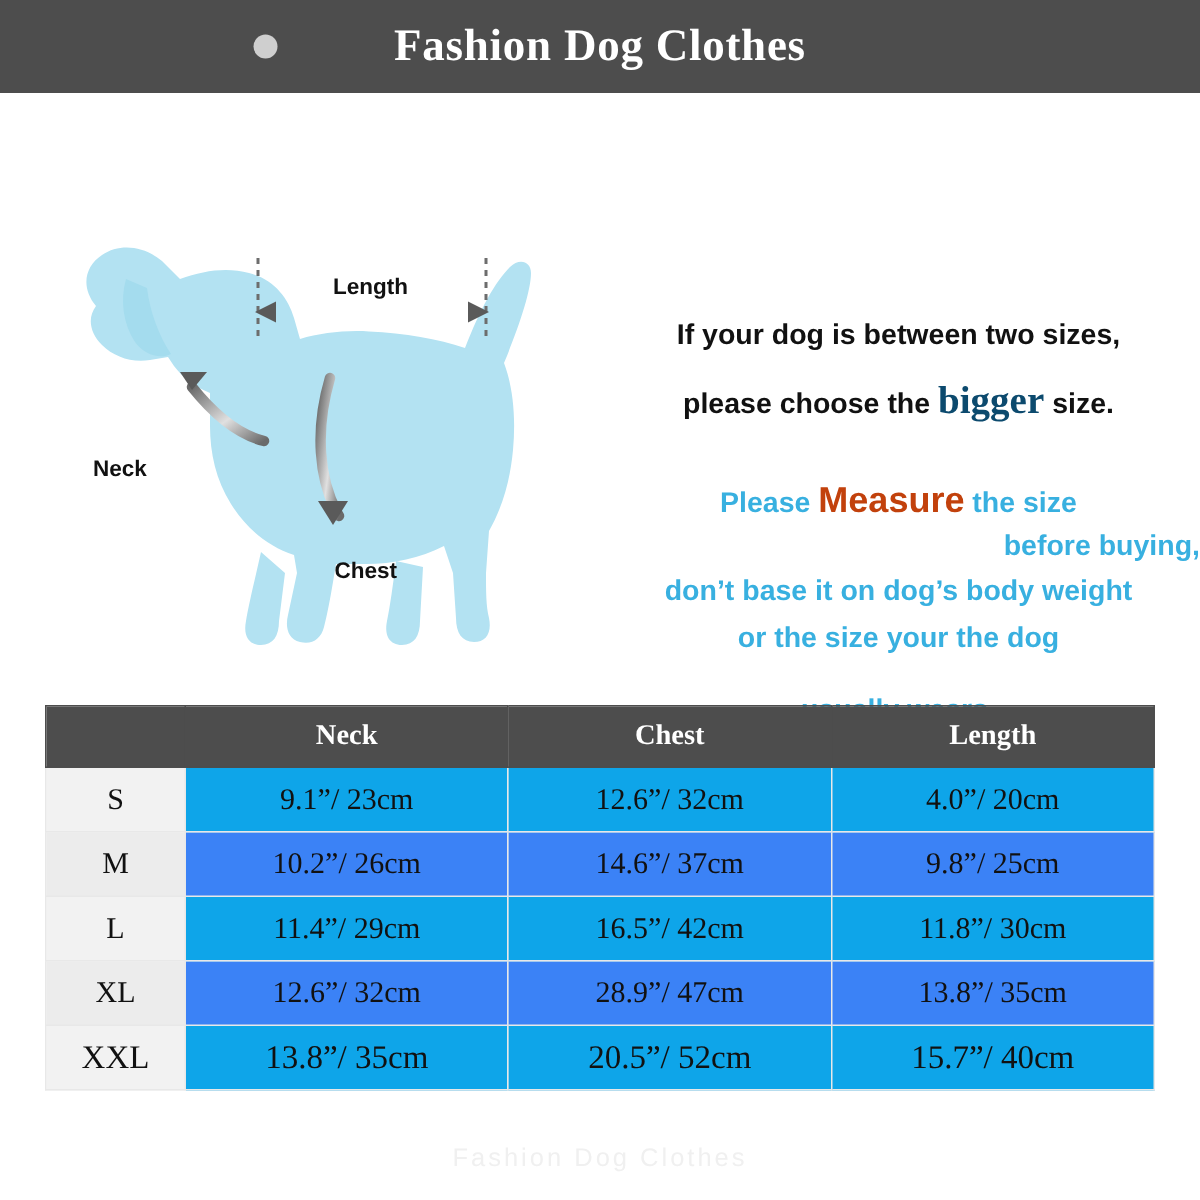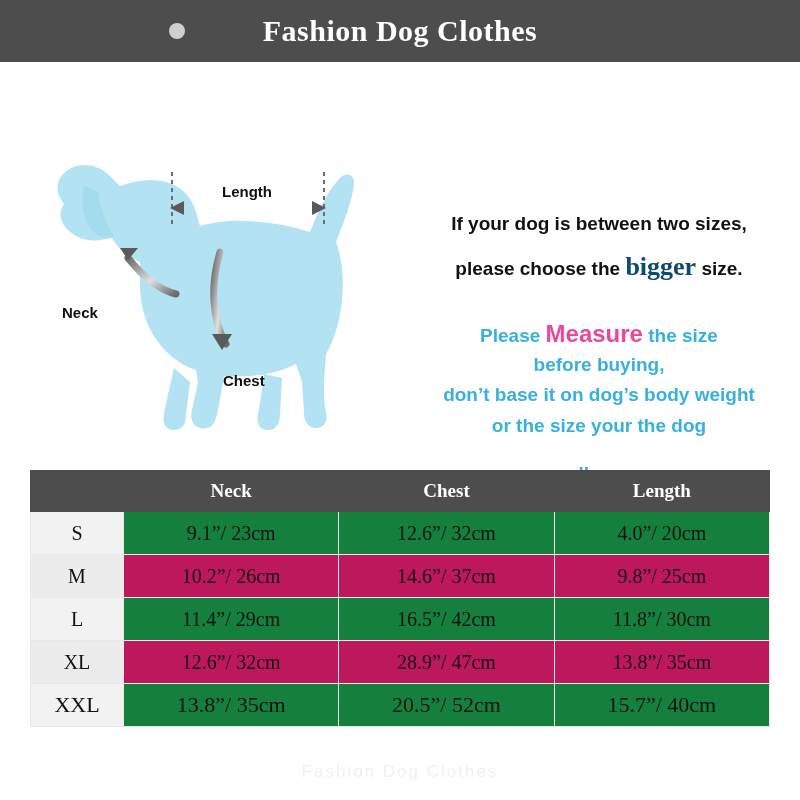--- a/index.html
+++ b/index.html
@@ -101,28 +101,28 @@
     font-size: 19px;
     font-weight: bold;
   }
   .pink-word {
     color: #0c4a6e;
     font-size: 26px;
     font-weight: bold;
     font-family: "Liberation Serif", serif;
   }
   .pink-measure {
-    color: #ec4899;
+    color: #c2410c;
     font-size: 24px;
     font-weight: bold;
   }
   .l1 { top: 136px; }
   .l2 { top: 175px; }
   .l3 { top: 243px; }
-  .l4 { top: 277px; }
+  .l4 { top: 277px; text-align: right; }
   .l5 { top: 307px; }
   .l6 { top: 338px; }
   .l7 { top: 386px; }
 
   
   .table-wrap {
     position: absolute;
     left: 30px;
     top: 470px;
     width: 740px;
@@ -149,29 +149,29 @@
   table.size-table thead th.corner {
     background: #4d4d4d;
     width: 92px;
   }
   table.size-table tbody tr {
     height: 43px;
   }
   table.size-table tbody td {
     font-size: 20px;
     color: #111111;
-    background: #15803d;
+    background: #0ea5e9;
   }
   table.size-table tbody td.size-cell {
     background: #f2f2f2;
     font-weight: normal;
     width: 92px;
   }
   table.size-table tbody tr.alt td {
-    background: #be185d;
+    background: #3b82f6;
   }
   table.size-table tbody tr.alt td.size-cell {
     background: #ececec;
   }
   table.size-table tbody tr.last td {
     font-size: 22px;
   }
 
   
   .watermark {

